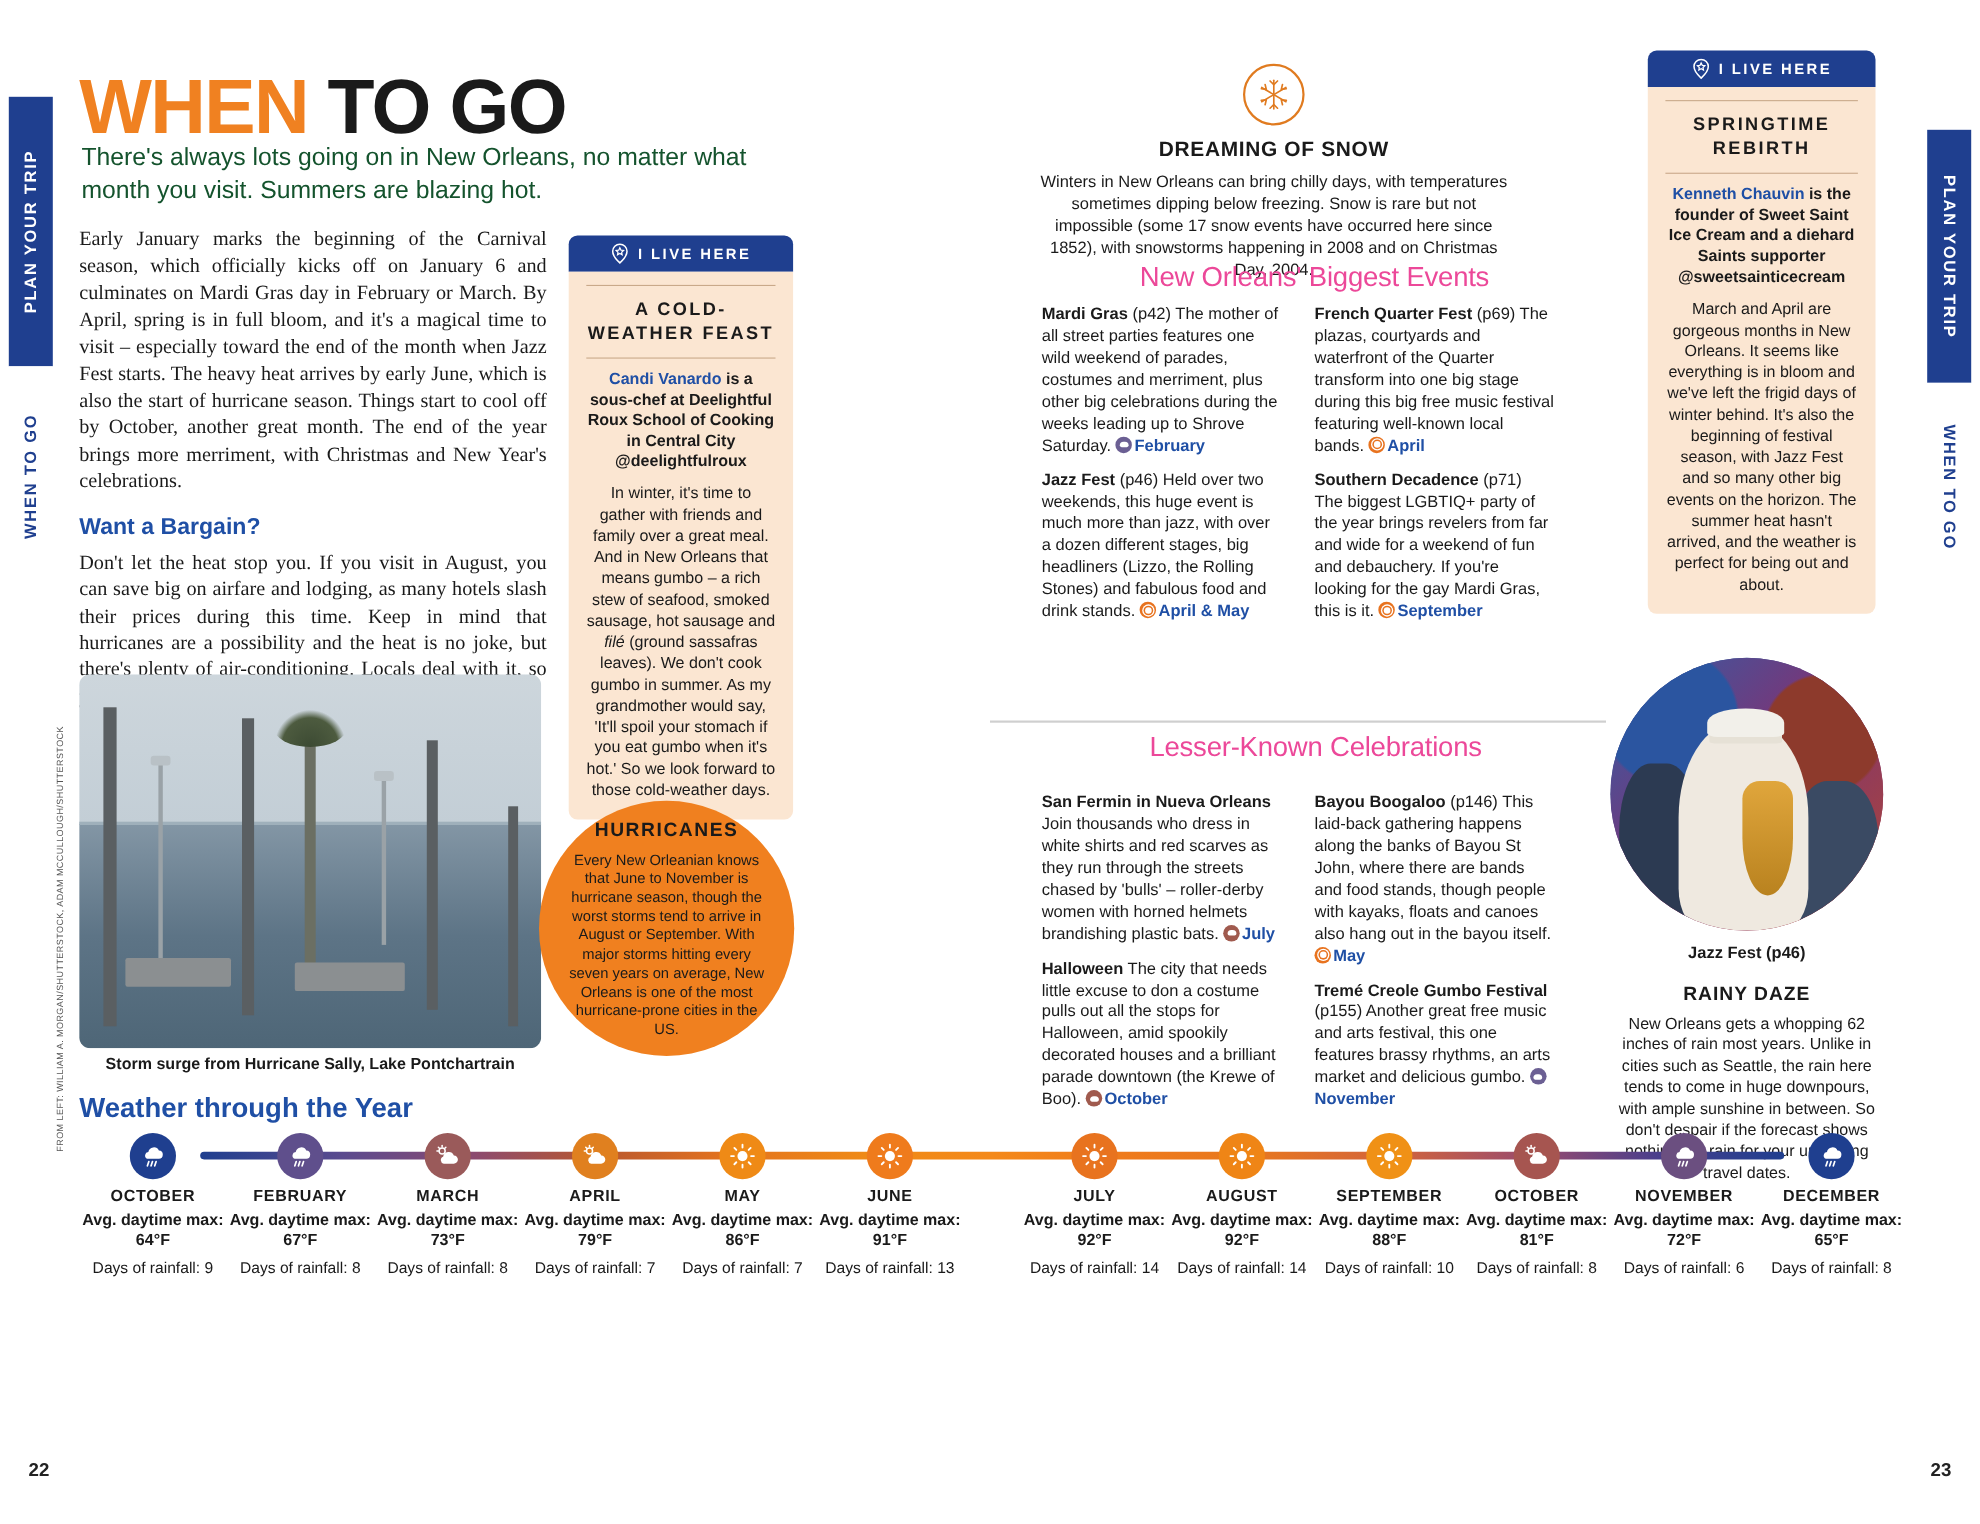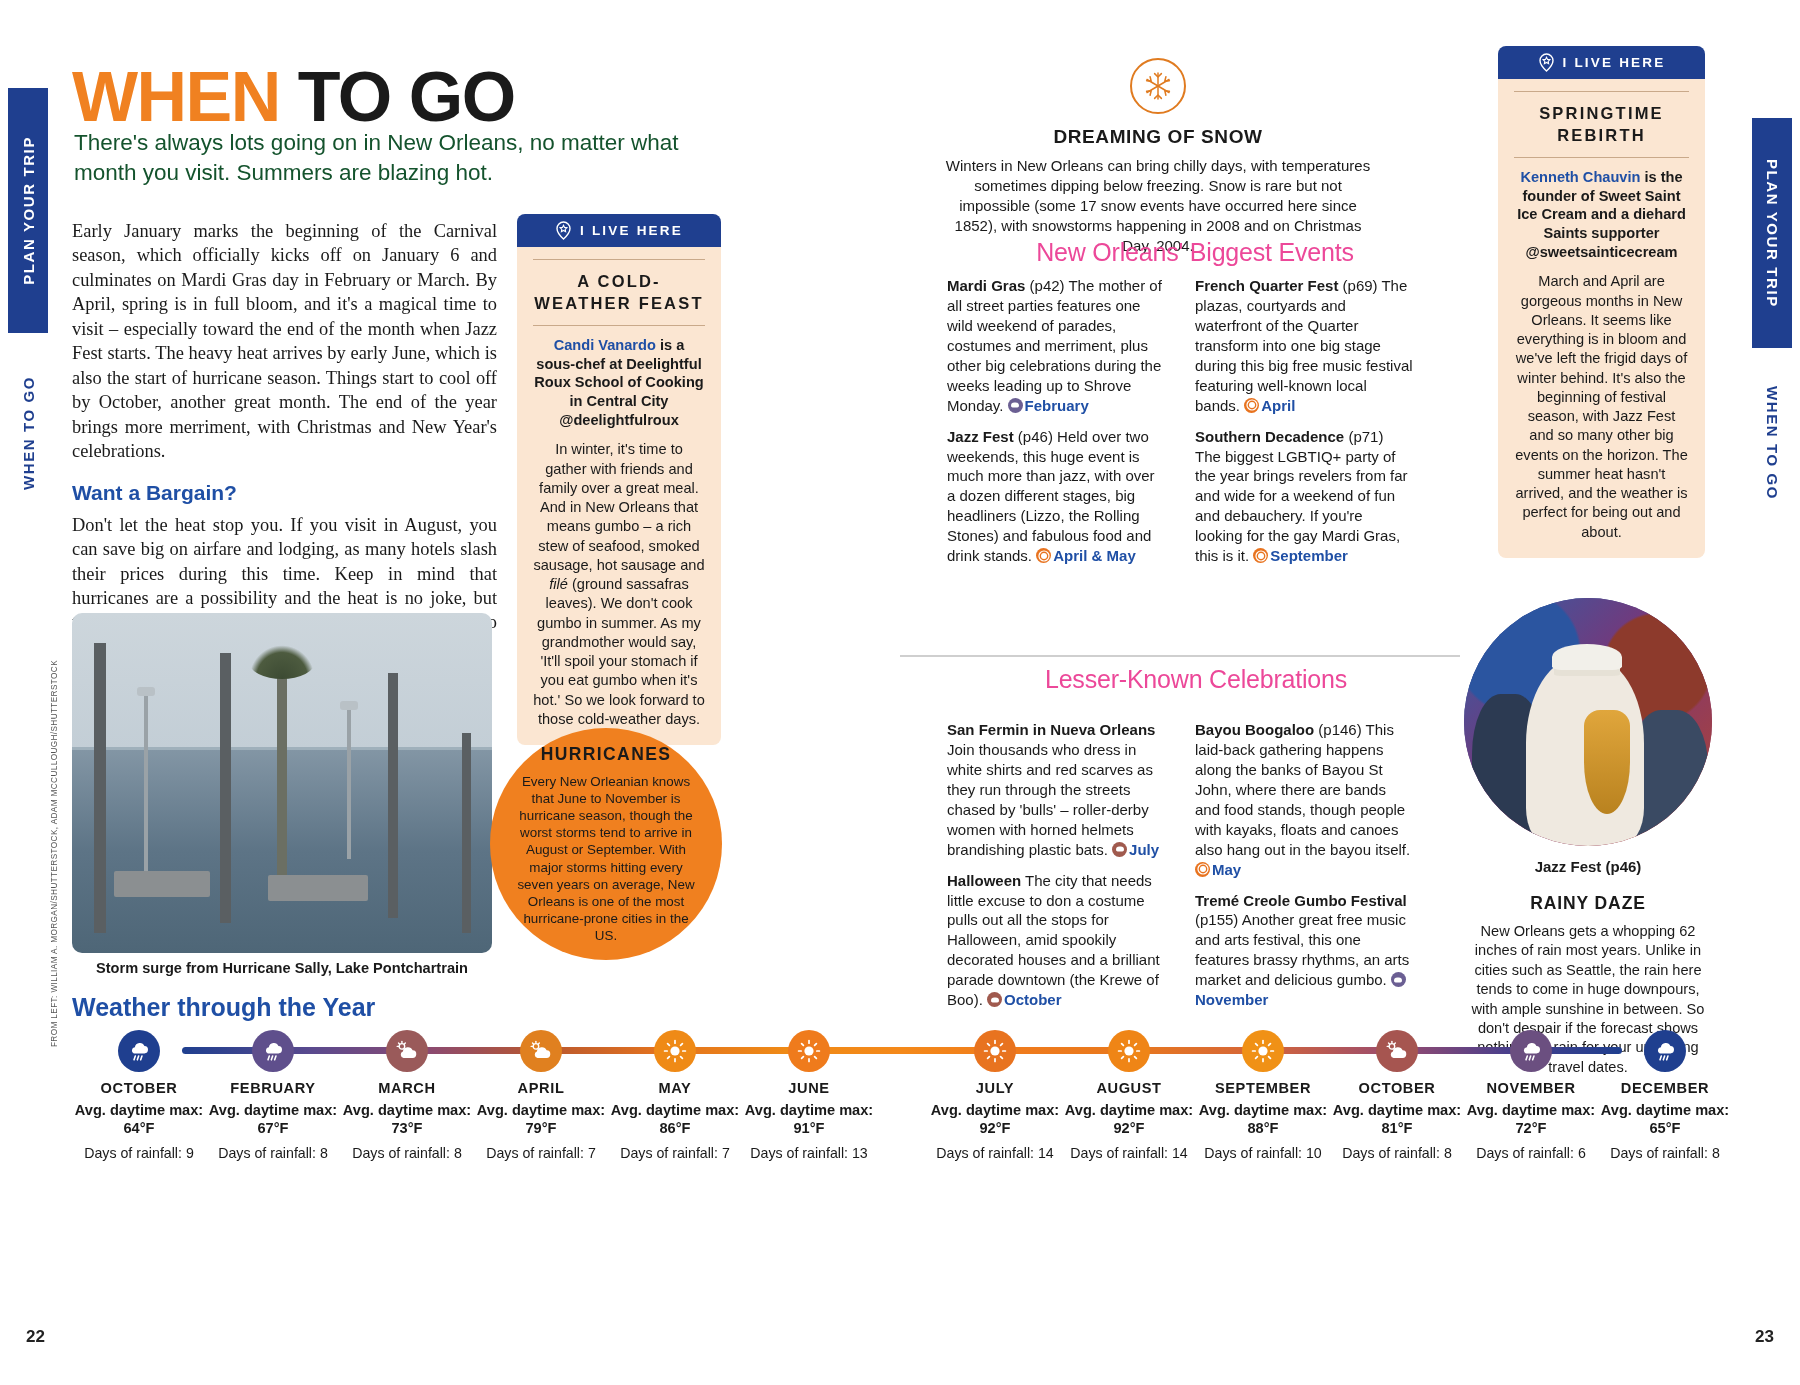--- a/index.html
+++ b/index.html
@@ -41,21 +41,21 @@
   }
   .headline .orange { color: #f08121; }
   .headline .dark { color: #1a1a1a; }
   .deck {
     position: absolute; left: 74px; top: 128px; width: 640px;
     font-size: 22.5px; line-height: 1.33; color: #14532d; font-weight: 400;
   }
 
   
   .col-left {
-    position: absolute; left: 72px; top: 219px; width: 425px;
+    position: absolute; left: 72px; top: 205px; width: 425px;
     font-family: "Liberation Serif", serif;
     font-size: 18.4px; line-height: 1.33; color: #1a1a1a;
     text-align: justify;
   }
   .subhead-blue {
     color: #1f4fa5; font-family: "Liberation Sans", sans-serif;
     font-weight: 700; font-size: 21px; margin: 15px 0 6px;
   }
 
   
@@ -287,21 +287,21 @@
         </g>
       </svg>
     </div>
     <div class="sec-title-dark">DREAMING OF SNOW</div>
     <div class="snow-text">Winters in New Orleans can bring chilly days, with temperatures sometimes dipping below freezing. Snow is rare but not impossible (some 17 snow events have occurred here since 1852), with snowstorms happening in 2008 and on Christmas Day, 2004.</div>
   </div>
 
   <div class="sec-head-blue" style="position:absolute;left:980px;top:238px;width:430px;">New Orleans' Biggest Events</div>
   <div class="events" id="biggest-events" style="left:947px;top:276px;">
       <div class="col">
-        <p class="ev"><b>Mardi Gras</b><span> (p42)</span><span> The mother of all street parties features one wild weekend of parades, costumes and merriment, plus other big celebrations during the weeks leading up to Shrove Monday. </span><span class="mico rain"></span><span class="mon">February</span></p>
+        <p class="ev"><b>Mardi Gras</b><span> (p42)</span><span> The mother of all street parties features one wild weekend of parades, costumes and merriment, plus other big celebrations during the weeks leading up to Shrove Saturday. </span><span class="mico rain"></span><span class="mon">February</span></p>
         <p class="ev"><b>Jazz Fest</b><span> (p46)</span><span> Held over two weekends, this huge event is much more than jazz, with over a dozen different stages, big headliners (Lizzo, the Rolling Stones) and fabulous food and drink stands. </span><span class="mico sun"></span><span class="mon">April &amp; May</span></p>
       </div>
       <div class="col">
         <p class="ev"><b>French Quarter Fest</b><span> (p69)</span><span> The plazas, courtyards and waterfront of the Quarter transform into one big stage during this big free music festival featuring well-known local bands. </span><span class="mico sun"></span><span class="mon">April</span></p>
         <p class="ev"><b>Southern Decadence</b><span> (p71)</span><span> The biggest LGBTIQ+ party of the year brings revelers from far and wide for a weekend of fun and debauchery. If you're looking for the gay Mardi Gras, this is it. </span><span class="mico sun"></span><span class="mon">September</span></p>
       </div>
     </div>
 
   <div class="rule" style="left:900px;top:655px;width:560px;"></div>
 

